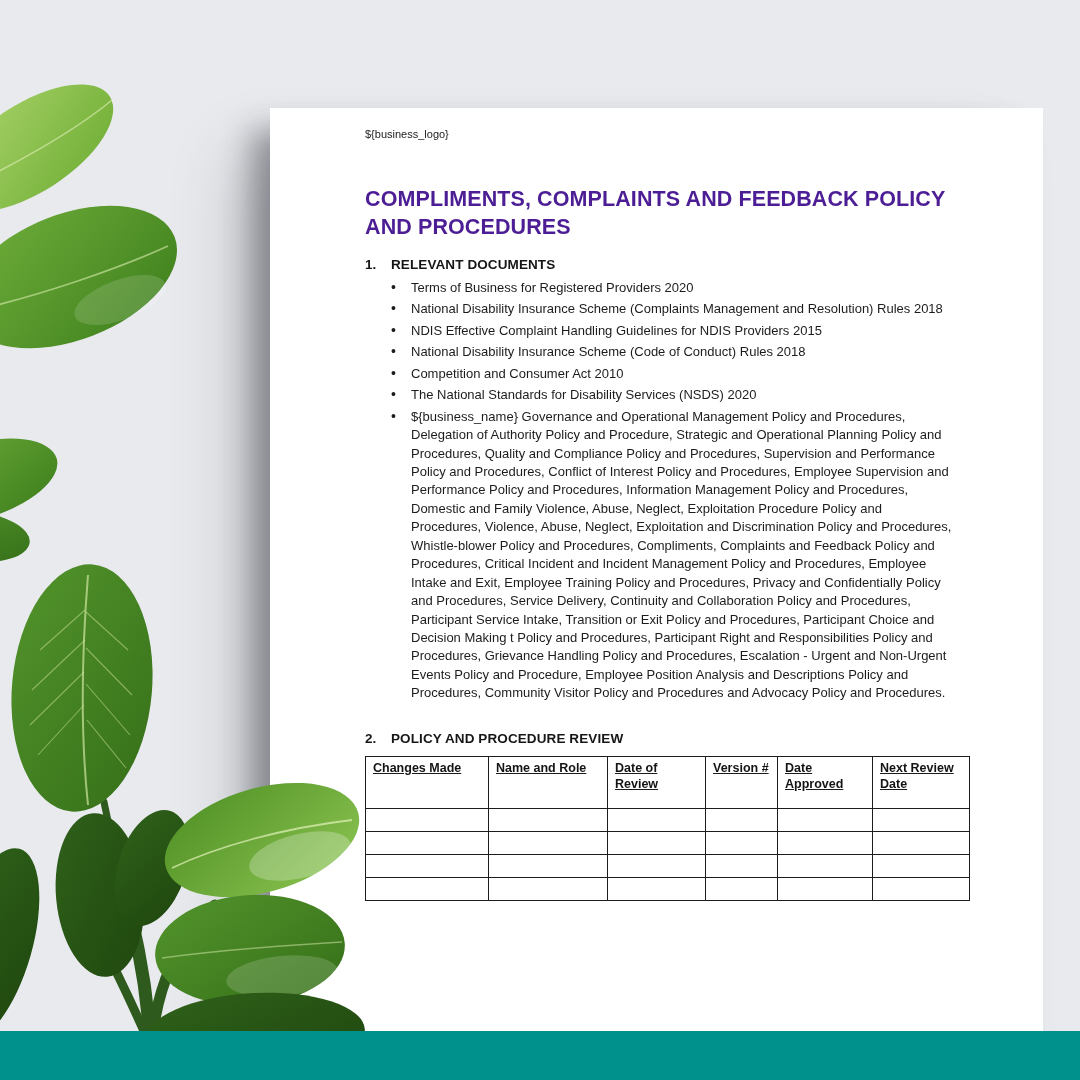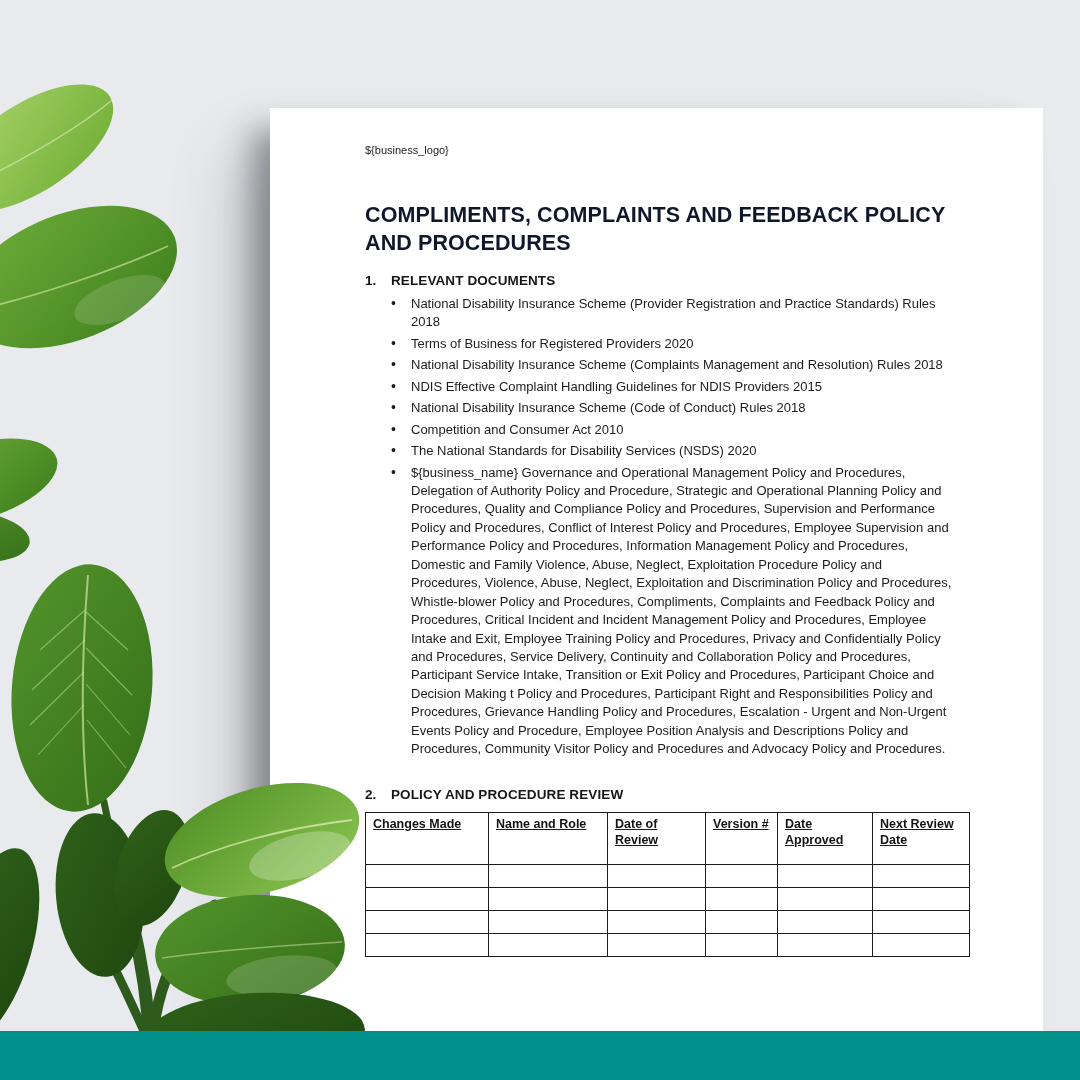--- a/index.html
+++ b/index.html
@@ -8,27 +8,27 @@
     position:relative;width:1080px;height:1080px;overflow:hidden;
     background:#e9eaee;
   }
   
   .paper{
     position:absolute;left:270px;top:108px;width:773px;height:972px;
     background:#ffffff;z-index:2;
     box-shadow:-24px 16px 28px -6px rgba(55,58,66,.45),
                -44px 34px 60px -10px rgba(55,58,66,.22);
     box-sizing:border-box;
-    padding:36px 88px 0 95px;
+    padding:20px 88px 0 95px;
     color:#1b1b1b;
   }
   .logo-placeholder{font-size:11px;color:#222;}
   .doc-title{
     margin:46px 0 0 0;font-size:21.5px;font-weight:bold;line-height:1.3;
-    color:#0f172a;max-width:600px;letter-spacing:.1px;
+    color:#4c1d95;max-width:600px;letter-spacing:.1px;
   }
   .section-heading{
     display:flex;font-size:13.5px;font-weight:bold;color:#161616;
     letter-spacing:.1px;
   }
   .section-heading .sec-num{width:26px;flex:0 0 26px;}
   .sec1{margin-top:15px;}
   .sec2{margin-top:28px;}
   ul.doc-bullets{
     margin:7px 0 0 0;padding:0 0 0 46px;list-style:none;
@@ -68,21 +68,20 @@
     <div class="logo-placeholder">${business_logo}</div>
 
     <h1 class="doc-title">COMPLIMENTS, COMPLAINTS AND FEEDBACK POLICY AND PROCEDURES</h1>
 
     <div class="section-heading sec1">
       <span class="sec-num">1.</span>
       <span>RELEVANT DOCUMENTS</span>
     </div>
 
     <ul class="doc-bullets" id="doc-bullets">
-        <li>National Disability Insurance Scheme (Provider Registration and Practice Standards) Rules 2018</li>
         <li>Terms of Business for Registered Providers 2020</li>
         <li>National Disability Insurance Scheme (Complaints Management and Resolution) Rules 2018</li>
         <li>NDIS Effective Complaint Handling Guidelines for NDIS Providers 2015</li>
         <li>National Disability Insurance Scheme (Code of Conduct) Rules 2018</li>
         <li>Competition and Consumer Act 2010</li>
         <li>The National Standards for Disability Services (NSDS) 2020</li>
         <li>${business_name} Governance and Operational Management Policy and Procedures, Delegation of Authority Policy and Procedure, Strategic and Operational Planning Policy and Procedures, Quality and Compliance Policy and Procedures, Supervision and Performance Policy and Procedures, Conflict of Interest Policy and Procedures, Employee Supervision and Performance Policy and Procedures, Information Management Policy and Procedures, Domestic and Family Violence, Abuse, Neglect, Exploitation Procedure Policy and Procedures, Violence, Abuse, Neglect, Exploitation and Discrimination Policy and Procedures, Whistle-blower Policy and Procedures, Compliments, Complaints and Feedback Policy and Procedures, Critical Incident and Incident Management Policy and Procedures, Employee Intake and Exit, Employee Training Policy and Procedures, Privacy and Confidentially Policy and Procedures, Service Delivery, Continuity and Collaboration Policy and Procedures, Participant Service Intake, Transition or Exit Policy and Procedures, Participant Choice and Decision Making t Policy and Procedures, Participant Right and Responsibilities Policy and Procedures, Grievance Handling Policy and Procedures, Escalation - Urgent and Non-Urgent Events Policy and Procedure, Employee Position Analysis and Descriptions Policy and Procedures, Community Visitor Policy and Procedures and Advocacy Policy and Procedures.</li>
       </ul>
 
     <div class="section-heading sec2">

